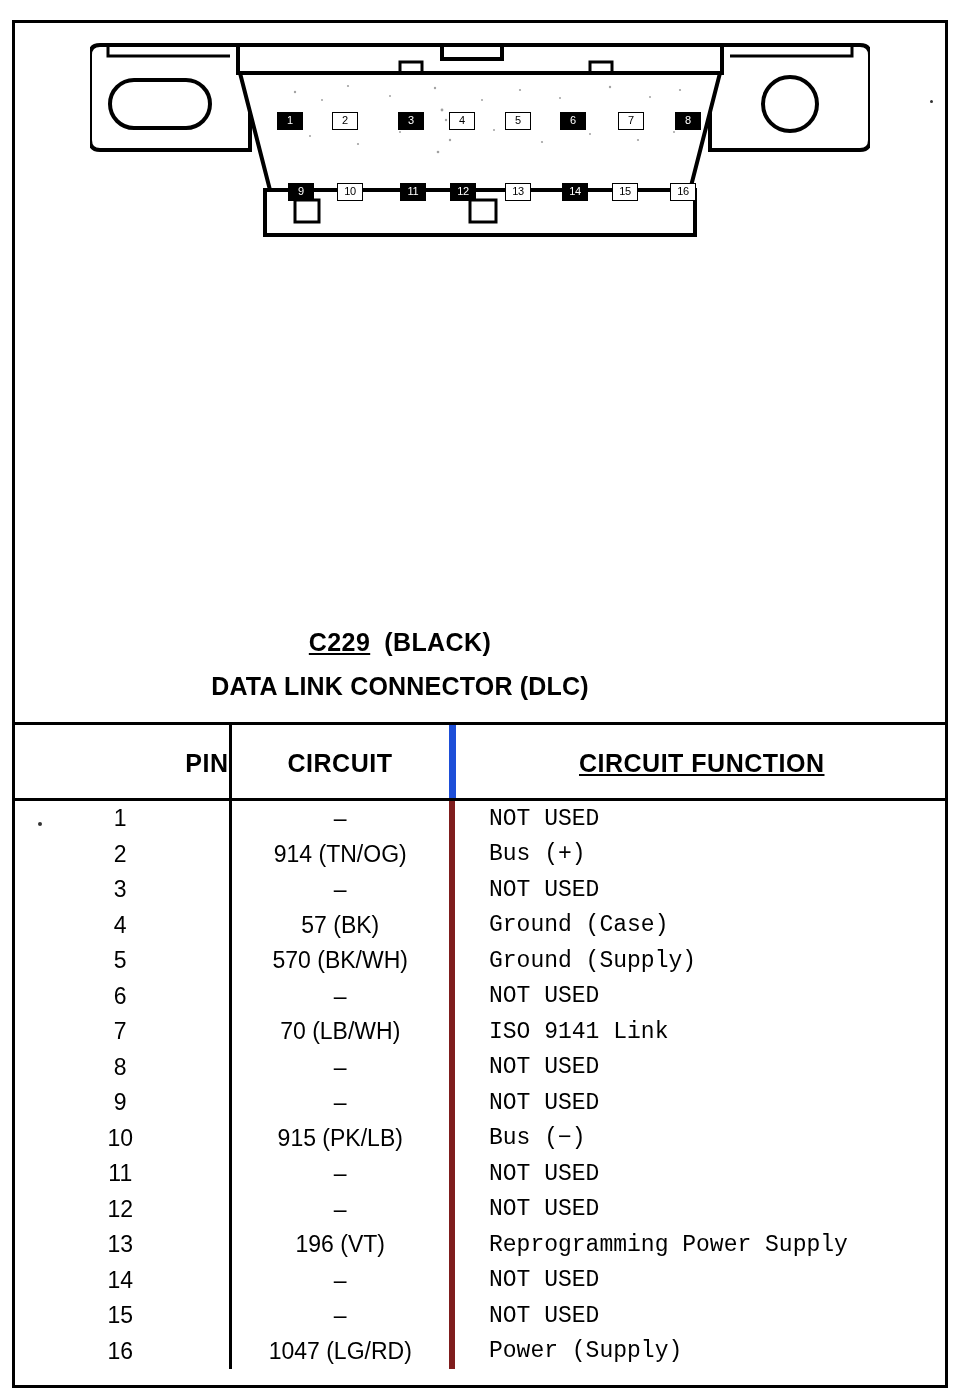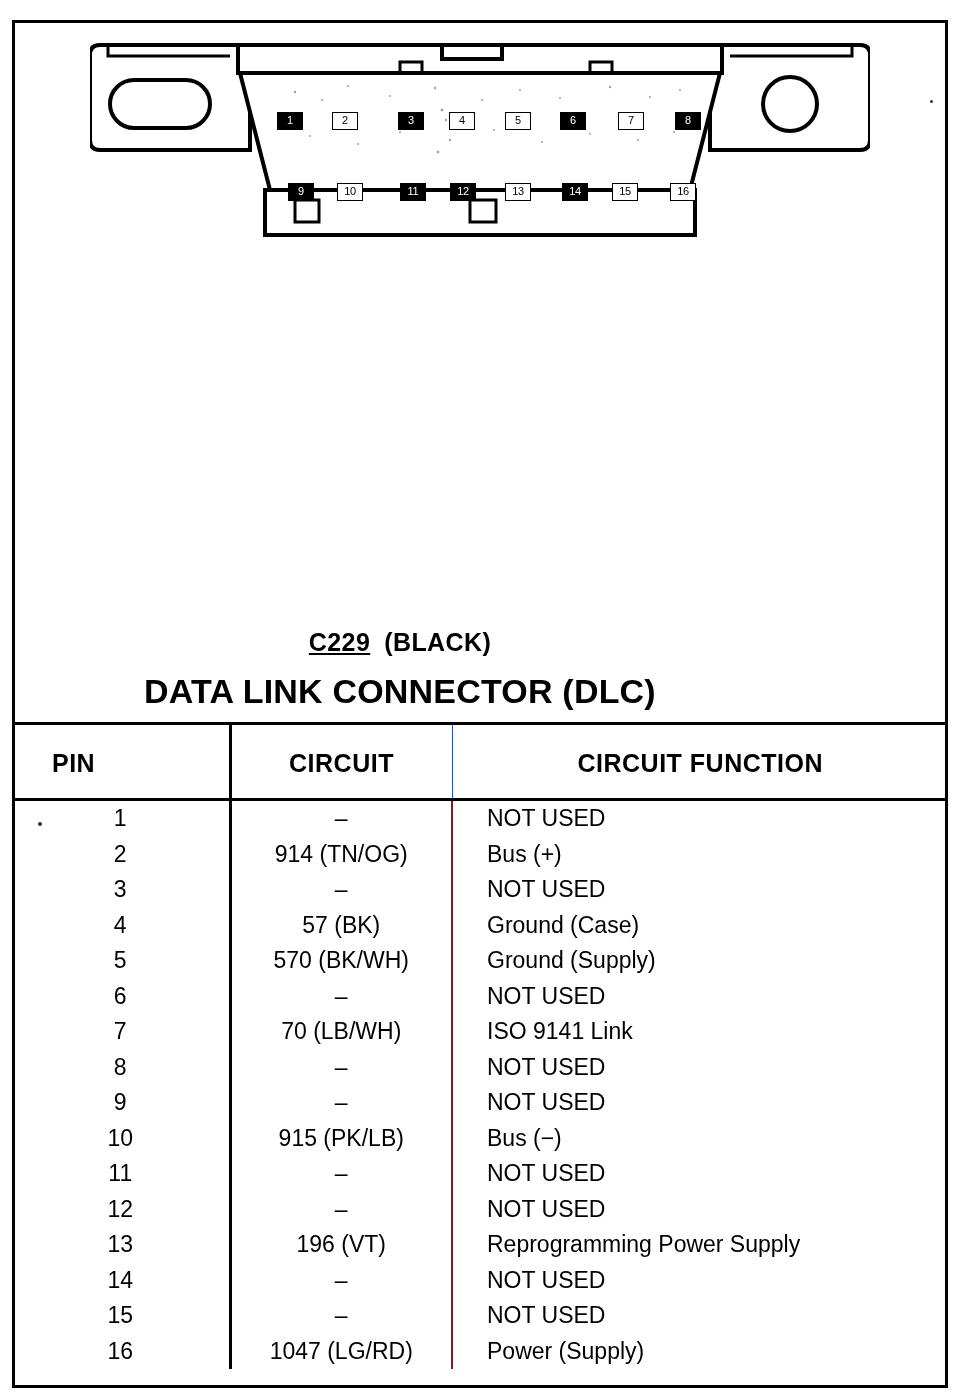--- a/index.html
+++ b/index.html
@@ -80,21 +80,21 @@
     letter-spacing: 0.4px;
   }
   .caption-line1 .cid {
     text-decoration: underline;
   }
   .caption-line1 .cblack {
     margin-left: 14px;
   }
   .caption-line2 {
     top: 672px;
-    font-size: 34px;
+    font-size: 25px;
     font-weight: bold;
     letter-spacing: 0.2px;
   }
 
   
   .table-wrap {
     position: absolute;
     left: 12px;
     top: 722px;
     width: 936px;
@@ -115,32 +115,32 @@
   .col-circ  { width: 222px; }
   .col-func  { width: 496px; }
 
   thead th {
     height: 76px;
     font-size: 25px;
     font-weight: bold;
     letter-spacing: 0.5px;
     vertical-align: middle;
   }
-  thead th.c-pin  { text-align: left; padding-left: 40px; }
+  thead th.c-pin  { text-align: right; padding-left: 40px; }
   thead th.c-circ { border-left: 3px solid #000; }
-  thead th.c-func { text-align: center; border-left: 1px solid #1d4ed8; }
+  thead th.c-func { text-align: center; border-left: 7px solid #1d4ed8; text-decoration: underline; }
 
   tbody tr td {
     height: 35.5px;
     font-size: 23px;
     vertical-align: middle;
   }
   tbody td.c-pin  { text-align: center; }
   tbody td.c-circ { text-align: center; border-left: 3px solid #000; }
-  tbody td.c-func { text-align: left; border-left: 2px solid #7f1d1d; padding-left: 34px; }
+  tbody td.c-func { text-align: left; border-left: 6px solid #7f1d1d; padding-left: 34px; font-family: Liberation Mono, monospace; }
 
   .thead-rule {
     position: absolute;
     left: 12px;
     top: 798px;
     width: 936px;
     height: 0;
     border-top: 3px solid #000;
   }
 

